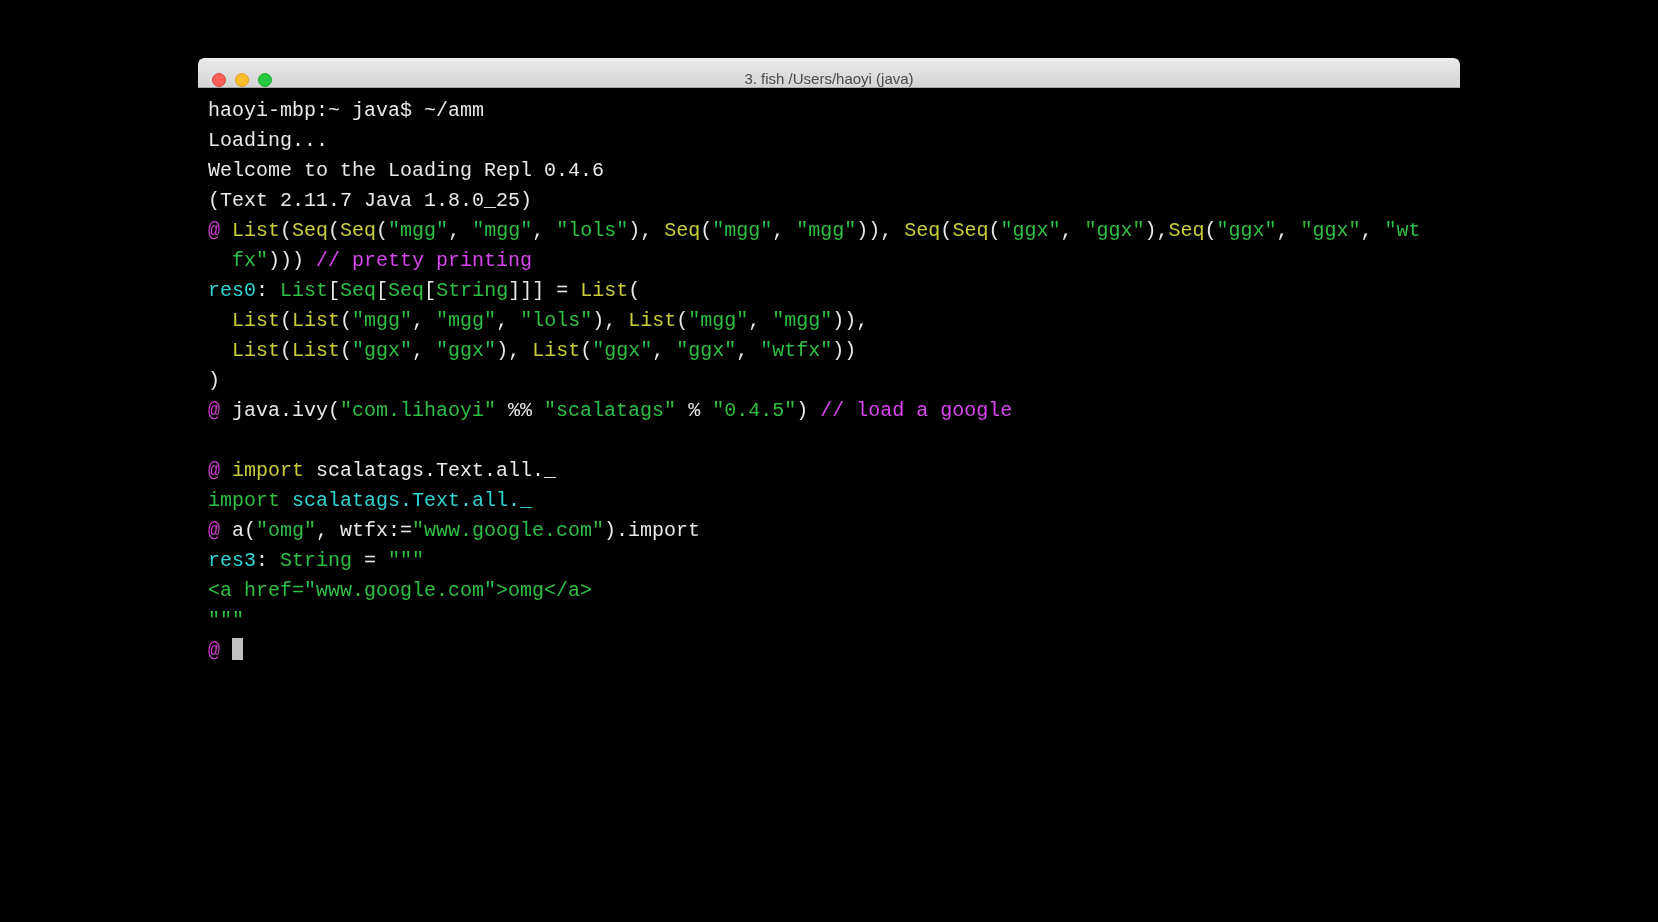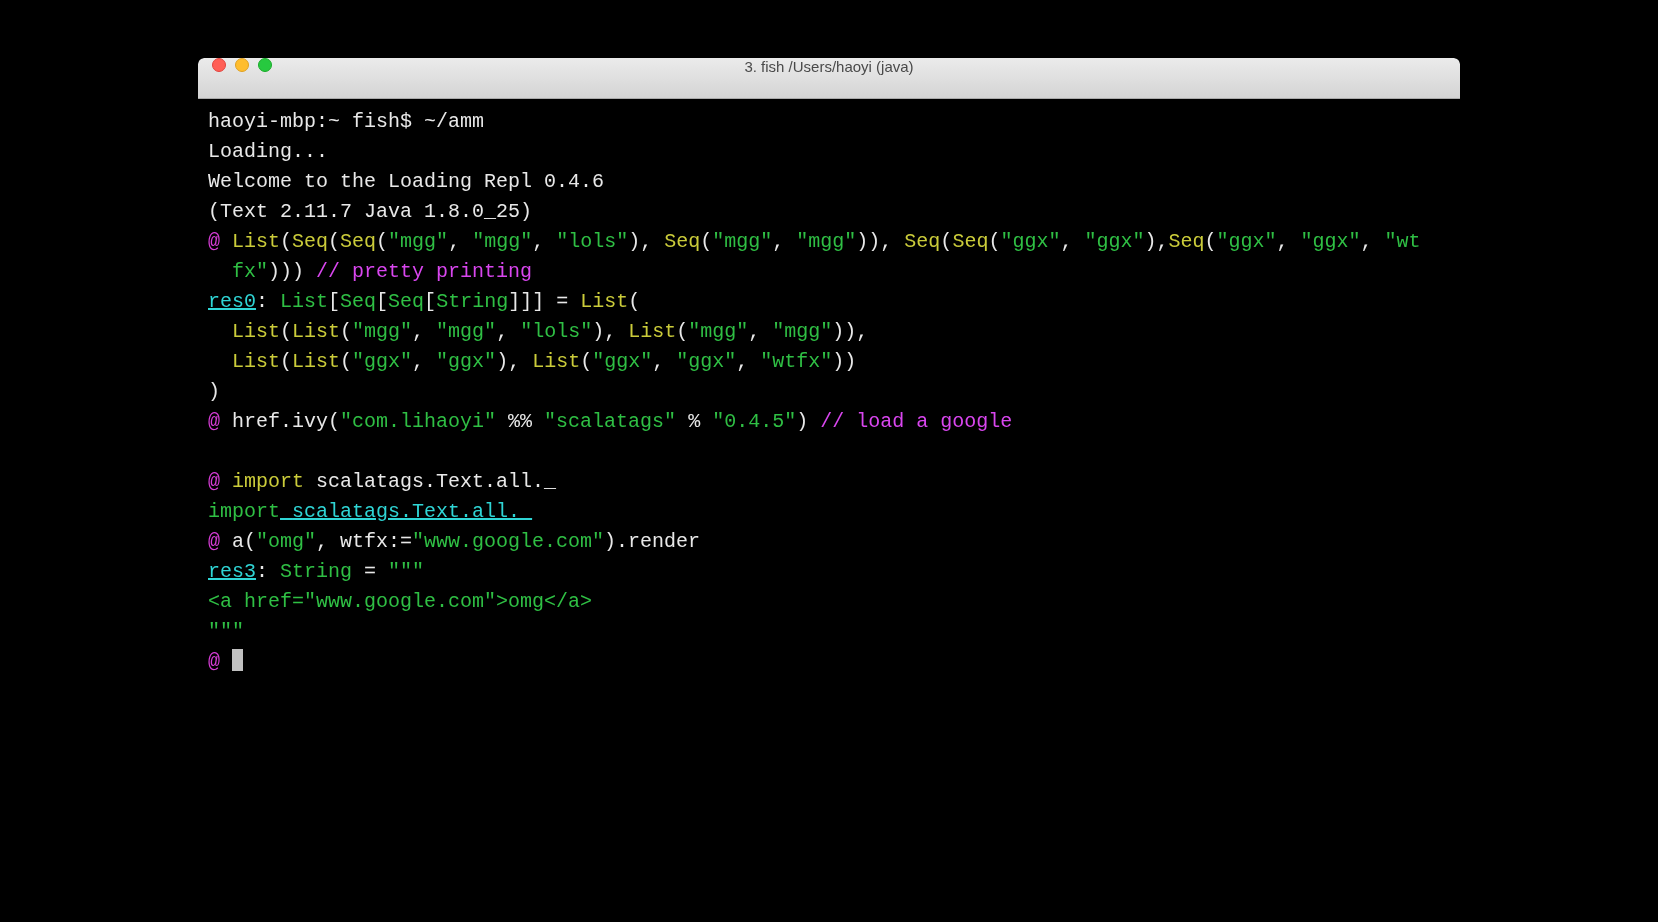--- a/index.html
+++ b/index.html
@@ -17,25 +17,25 @@
       padding-top: 58px;
       font-family: Menlo, Monaco, "Courier New", monospace;
     }
     .window {
       width: 1262px;
       background: #000;
       border-radius: 6px 6px 0 0;
       overflow: hidden;
     }
     .titlebar {
-      height: 41px;
+      height: 30px;
       background: linear-gradient(to bottom, #ebebeb, #d4d4d4);
       border-bottom: 1px solid #aaa;
       display: flex;
-      align-items: flex-start;
+      align-items: flex-end;
       position: relative;
       border-radius: 6px 6px 0 0;
     }
     .traffic-lights {
       display: flex;
       gap: 9px;
       padding-left: 14px;
     }
     .tl {
       width: 14px;
@@ -64,21 +64,21 @@
       min-height: 740px;
     }
     .line {
       white-space: pre-wrap;
     }
     .white { color: #e8e8e8; }
     .magenta { color: #d63cd6; }
     .yellow { color: #cbcc3a; }
     .green { color: #2fbf44; }
     .blue { color: #d946ef; }
-    .cyan { color: #2fd5d5; text-decoration: underline; }
+    .cyan { color: #2fd5d5; }
     .cursor {
       display: inline-block;
       width: 11px;
       height: 22px;
       background: #c0c0c0;
       vertical-align: text-bottom;
       margin-bottom: 2px;
     }
     pre { font-family: inherit; }
   </style>
@@ -87,32 +87,32 @@
 
 <div class="window">
   <div class="titlebar">
     <div class="traffic-lights">
       <div class="tl close"></div>
       <div class="tl min"></div>
       <div class="tl max"></div>
     </div>
     <div class="title">3. fish  /Users/haoyi (java)</div>
   </div>
-  <pre class="terminal-body"><span class="line white">haoyi-mbp:~ fish$ ~/amm</span>
+  <pre class="terminal-body"><span class="line white">haoyi-mbp:~ java$ ~/amm</span>
 <span class="line white">Loading...</span>
 <span class="line white">Welcome to the Loading Repl 0.4.6</span>
 <span class="line white">(Text 2.11.7 Java 1.8.0_25)</span>
 <span class="line"><span class="magenta">@ </span><span class="yellow">List</span><span class="white">(</span><span class="yellow">Seq</span><span class="white">(</span><span class="yellow">Seq</span><span class="white">(</span><span class="green">"mgg"</span><span class="white">, </span><span class="green">"mgg"</span><span class="white">, </span><span class="green">"lols"</span><span class="white">)</span><span class="white">, </span><span class="yellow">Seq</span><span class="white">(</span><span class="green">"mgg"</span><span class="white">, </span><span class="green">"mgg"</span><span class="white">)</span><span class="white">)</span><span class="white">, </span><span class="yellow">Seq</span><span class="white">(</span><span class="yellow">Seq</span><span class="white">(</span><span class="green">"ggx"</span><span class="white">, </span><span class="green">"ggx"</span><span class="white">)</span><span class="white">,</span><span class="yellow">Seq</span><span class="white">(</span><span class="green">"ggx"</span><span class="white">, </span><span class="green">"ggx"</span><span class="white">, </span><span class="green">"wt</span>
 <span class="white">  </span><span class="green">fx"</span><span class="white">))) </span><span class="blue">// pretty printing</span></span>
 <span class="line"><span class="cyan">res0</span><span class="white">: </span><span class="green">List</span><span class="white">[</span><span class="green">Seq</span><span class="white">[</span><span class="green">Seq</span><span class="white">[</span><span class="green">String</span><span class="white">]</span><span class="white">]</span><span class="white">]</span><span class="white"> = </span><span class="yellow">List</span><span class="white">(</span></span>
 <span class="line"><span class="white">  </span><span class="yellow">List</span><span class="white">(</span><span class="yellow">List</span><span class="white">(</span><span class="green">"mgg"</span><span class="white">, </span><span class="green">"mgg"</span><span class="white">, </span><span class="green">"lols"</span><span class="white">)</span><span class="white">, </span><span class="yellow">List</span><span class="white">(</span><span class="green">"mgg"</span><span class="white">, </span><span class="green">"mgg"</span><span class="white">)</span><span class="white">),</span></span>
 <span class="line"><span class="white">  </span><span class="yellow">List</span><span class="white">(</span><span class="yellow">List</span><span class="white">(</span><span class="green">"ggx"</span><span class="white">, </span><span class="green">"ggx"</span><span class="white">)</span><span class="white">, </span><span class="yellow">List</span><span class="white">(</span><span class="green">"ggx"</span><span class="white">, </span><span class="green">"ggx"</span><span class="white">, </span><span class="green">"wtfx"</span><span class="white">)</span><span class="white">)</span></span>
 <span class="line white">)</span>
-<span class="line"><span class="magenta">@ </span><span class="white">href.ivy(</span><span class="green">"com.lihaoyi"</span><span class="white"> %% </span><span class="green">"scalatags"</span><span class="white"> % </span><span class="green">"0.4.5"</span><span class="white">) </span><span class="blue">// load a google</span></span>
+<span class="line"><span class="magenta">@ </span><span class="white">java.ivy(</span><span class="green">"com.lihaoyi"</span><span class="white"> %% </span><span class="green">"scalatags"</span><span class="white"> % </span><span class="green">"0.4.5"</span><span class="white">) </span><span class="blue">// load a google</span></span>
 <span class="line"> </span>
 <span class="line"><span class="magenta">@ </span><span class="yellow">import</span><span class="white"> </span><span class="white">scalatags.Text.all._</span></span>
 <span class="line"><span class="green">import</span><span class="cyan"> </span><span class="cyan">scalatags.Text.all._</span></span>
-<span class="line"><span class="magenta">@ </span><span class="white">a(</span><span class="green">"omg"</span><span class="white">, </span><span class="white">wtfx:=</span><span class="green">"www.google.com"</span><span class="white">).render</span></span>
+<span class="line"><span class="magenta">@ </span><span class="white">a(</span><span class="green">"omg"</span><span class="white">, </span><span class="white">wtfx:=</span><span class="green">"www.google.com"</span><span class="white">).import</span></span>
 <span class="line"><span class="cyan">res3</span><span class="white">: </span><span class="green">String</span><span class="white"> = </span><span class="green">"""</span></span>
 <span class="line green">&lt;a href="www.google.com"&gt;omg&lt;/a&gt;</span>
 <span class="line green">"""</span>
 <span class="line"><span class="magenta">@ </span><span class="cursor"></span></span></pre>
 </div>
 
 </body></html>

